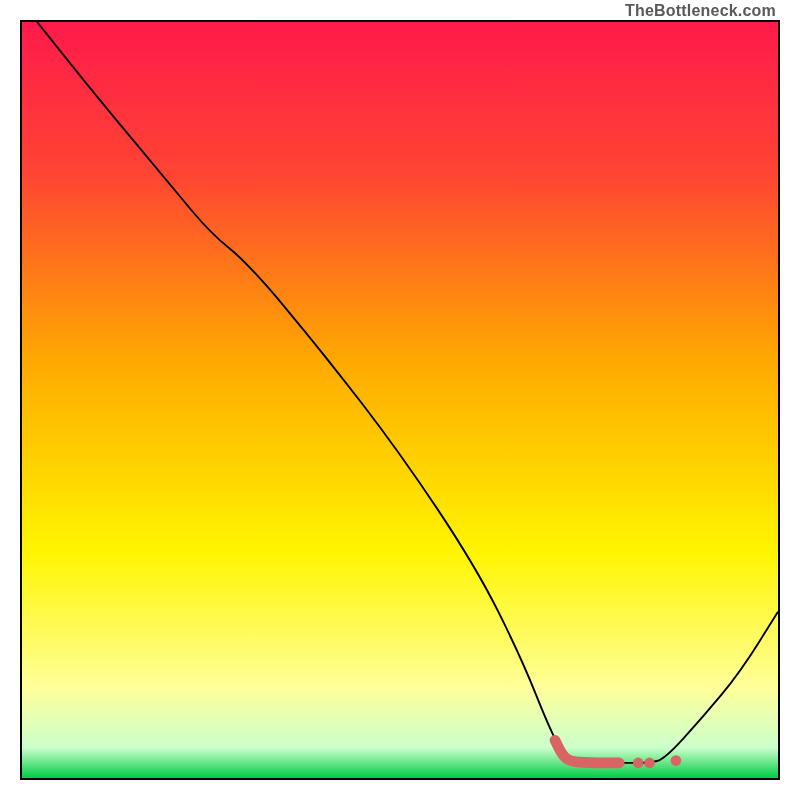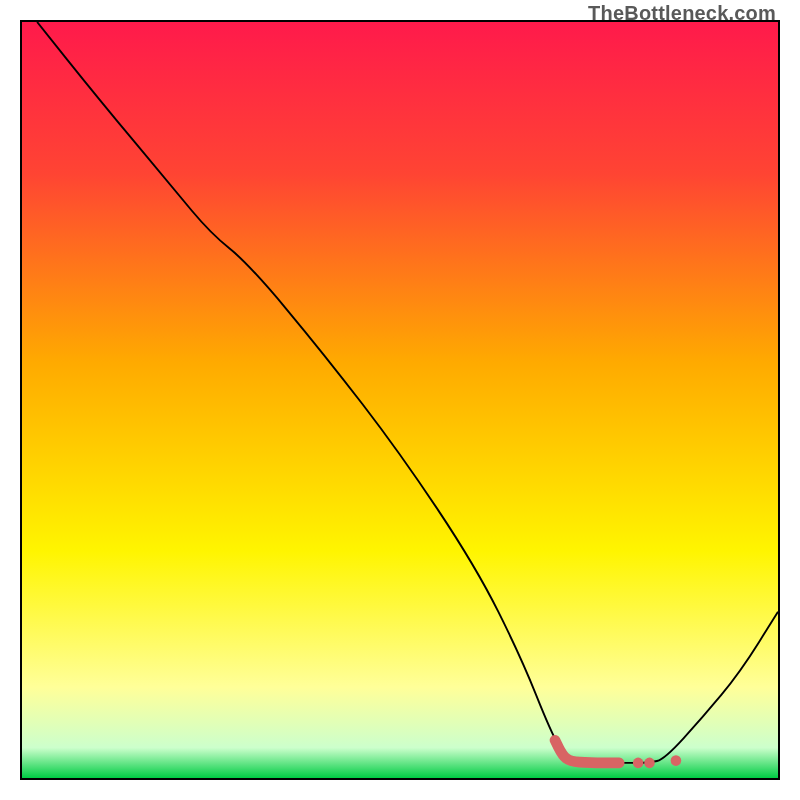--- a/index.html
+++ b/index.html
@@ -18,21 +18,21 @@
     width: 760px;
     height: 760px;
     border: 2px solid #000;
     box-sizing: border-box;
     overflow: hidden;
   }
   .watermark {
     position: absolute;
     top: 2px;
     right: 24px;
-    font-size: 20px;
+    font-size: 16px;
     font-weight: 600;
     color: #595959;
     letter-spacing: 0.2px;
     z-index: 50;
   }
   .gradient-bg {
     position: absolute;
     inset: 0;
     
   }

